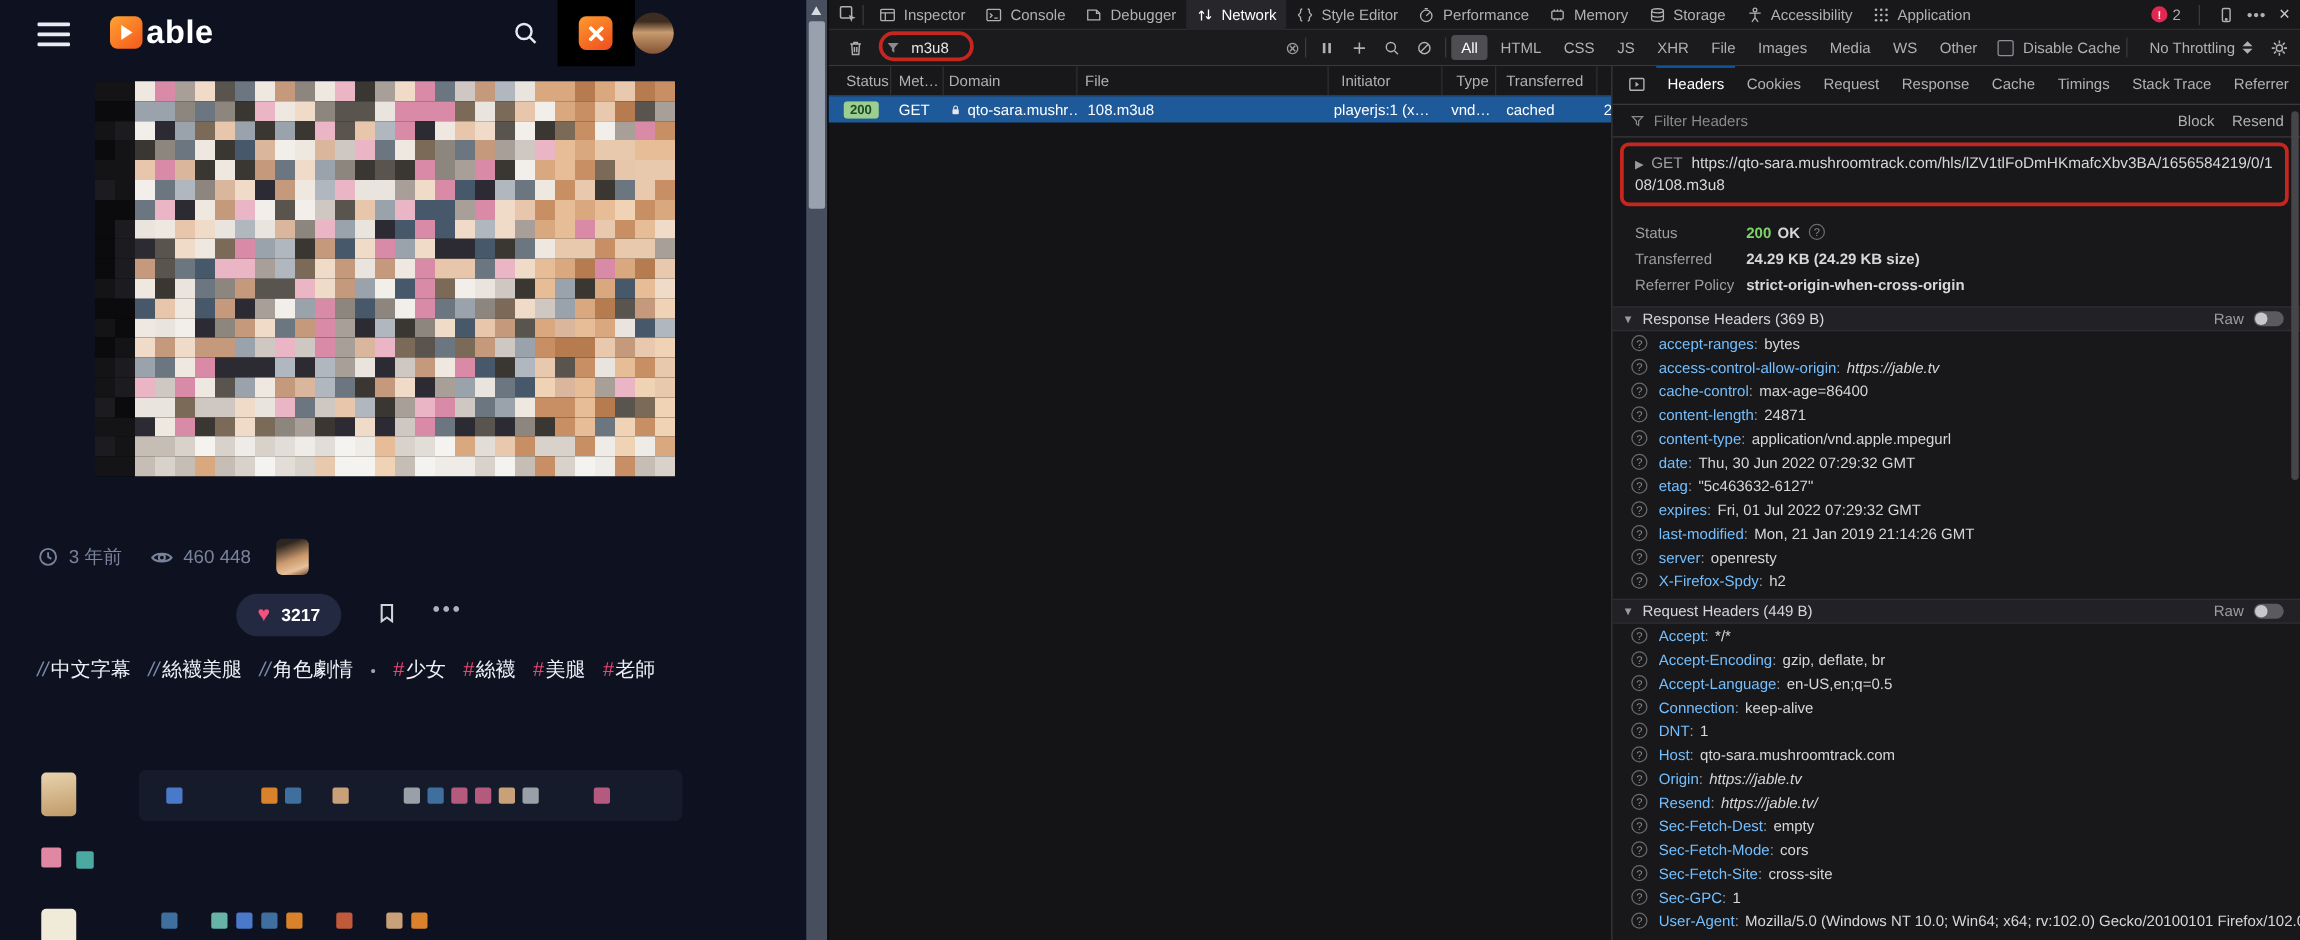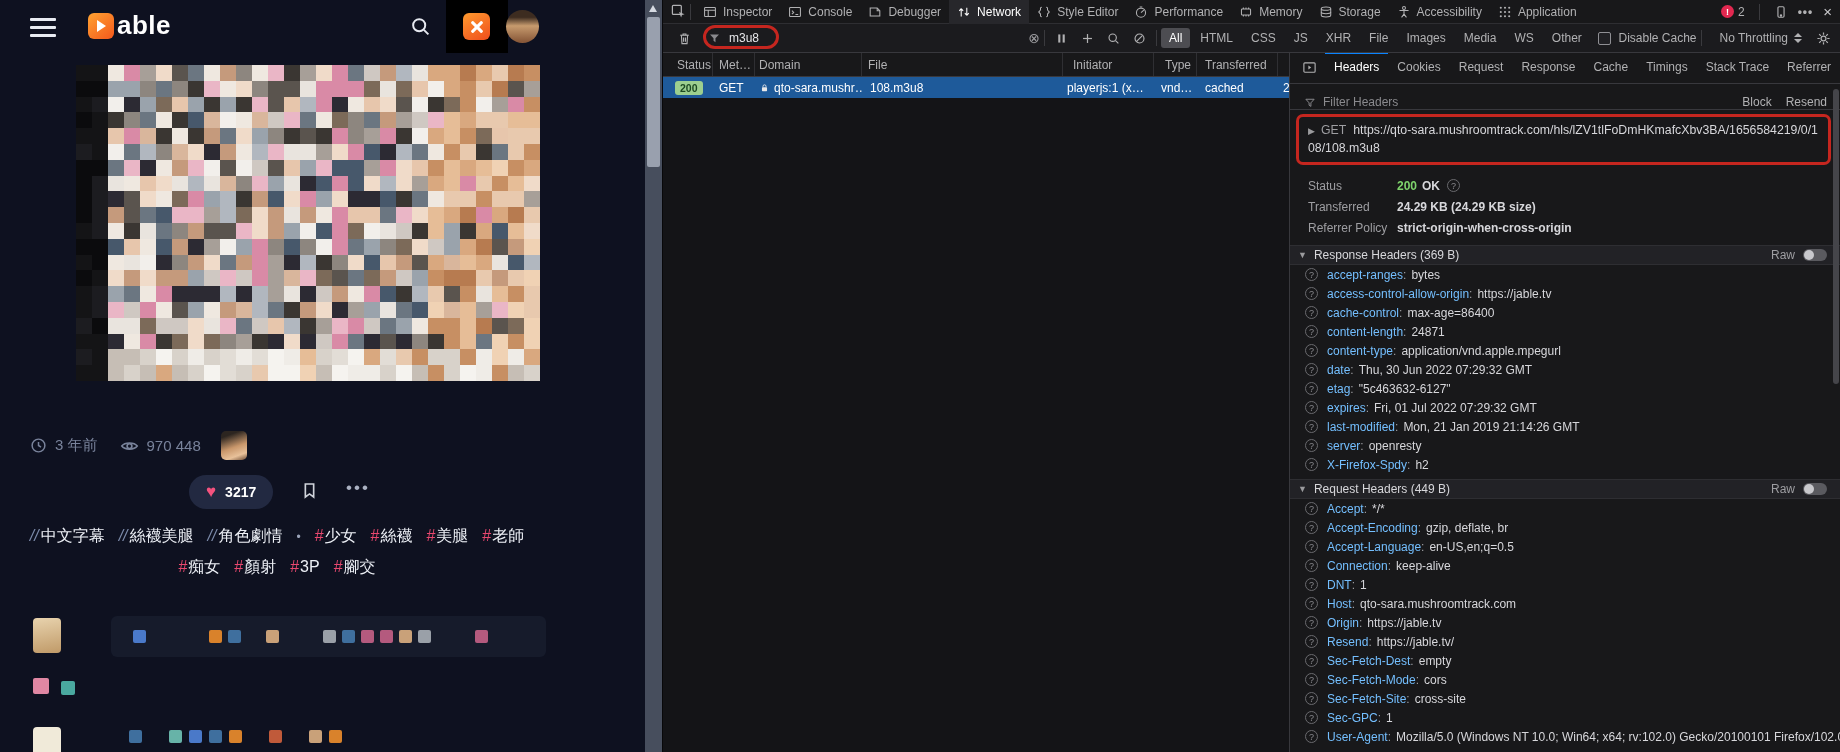--- a/index.html
+++ b/index.html
@@ -87,21 +87,21 @@
 .nr-cell{overflow:hidden;white-space:nowrap;display:flex;align-items:center}
 .badge{background:#9ccf8f;color:#1c4a22;font-weight:700;font-size:10.5px;padding:1px 5px;border-radius:3px}
 #net-row .lock{margin-right:4px;color:#e8e8ea}
 
 #detail{position:absolute;left:626px;top:53px;width:552px;bottom:0;background:#18181a;border-left:1px solid #38383d;overflow:hidden}
 #d-tabs{height:31px;border-bottom:1px solid #38383d;display:flex;align-items:flex-end;white-space:nowrap;overflow:hidden}
 #d-tabs .d-tab{padding:8px 9px 9px;cursor:pointer;position:relative}
 #d-tabs .d-tab.active{color:#fff}
 #d-tabs .d-tab.active:before{content:"";position:absolute;left:0;top:0;right:0;height:2px;background:#0a84ff}
 #d-panel-ic{padding:0 8px 8px 12px;color:#b1b1b3}
-#d-filter{height:26px;border-bottom:1px solid #38383d;display:flex;align-items:flex-end;color:#8a8a8e}
+#d-filter{height:26px;border-bottom:1px solid #38383d;display:flex;align-items:center;color:#8a8a8e}
 #d-filter .icn{margin:0 7px 0 14px}
 #d-filter .btns{margin-left:auto;display:flex;gap:14px;padding-right:14px;color:#b1b1b3}
 #d-filter .btns span{cursor:pointer}
 #url-box{margin:4px 10px 0 6px;border:3px solid #c5261f;border-radius:7px;padding:5px 8px 5px 9px;line-height:17px;font-size:12.3px;color:#d7d7db}
 #url-box .tri{color:#9b9b9e;font-size:9px;margin-right:6px}
 #url-box .mth{color:#9e9ea2;margin-right:7px}
 #url-box .u{word-break:break-all}
 #summary{padding:10px 0 4px}
 .sum-row{display:flex;padding:0 14px 0 18px;height:21px;align-items:center}
 .sum-lbl{width:89px;color:#9e9ea2;flex:none}
@@ -112,21 +112,21 @@
 .sec-hdr{height:20px;margin-top:3px;background:#222226;border-top:1px solid #2e2e32;border-bottom:1px solid #2e2e32;display:flex;align-items:center;padding:0 14px 0 8px;color:#d7d7db}
 .sec-hdr .tri{color:#9b9b9e;font-size:9px;margin-right:7px}
 .sec-hdr .raw{margin-left:auto;color:#9e9ea2;margin-right:8px}
 .toggle{width:24px;height:12px;border-radius:6px;background:#5a5a5f;position:relative;cursor:pointer}
 .toggle i{position:absolute;left:1px;top:1px;width:10px;height:10px;border-radius:50%;background:#c8c8cc}
 .hdr-row{height:19px;display:flex;align-items:center;padding-left:15px;white-space:nowrap;overflow:hidden}
 .hdr-row .q{margin-right:9px;cursor:pointer}
 .hn{color:#74bfff;cursor:pointer}
 .hc{color:#9e9ea2;margin-right:5px}
 .hv{color:#d7d7db}
-.hv.it{}
+.hv.it{font-style:italic}
 #d-scroll{position:absolute;right:2px;top:36px;width:6px;height:295px;background:#45454a;border-radius:3px}
 
 .anno{position:absolute;border:3px solid #c5261f;pointer-events:none;z-index:50}
 #anno-filter{left:703px;top:25px;width:76px;height:24px;border-radius:13px}
 </style>
 </head>
 <body>
 
 <div id="site">
   <div class="burger">
@@ -743,37 +743,36 @@
         </svg>
     </span>
     <span>3 年前</span>
     <span class="sep"></span>
     <span class="icn">
       <svg width="19" height="19" viewBox="0 0 16 16" fill="none" stroke="currentColor" stroke-width="1.4">
           <path d="M1.5 8.5 C4 5 12 5 14.5 8.5 C12 12 4 12 1.5 8.5 Z"></path>
           <circle cx="8" cy="8.5" r="2"></circle>
         </svg>
     </span>
-    <span>970 448</span>
+    <span>460 448</span>
     <div id="mini-av"></div>
   </div>
 
   <div id="likes">
     <span class="hrt">♥</span>
     <span class="cnt">3217</span>
   </div>
   <span id="bookmark" class="icn">
     <svg width="19" height="19" viewBox="0 0 16 16" fill="none" stroke="currentColor" stroke-width="1.4">
         <path d="M4.5 2.5 h7 V13.5 l-3.5-2.6 -3.5 2.6 z"></path>
       </svg>
   </span>
   <span id="more-dots">•••</span>
 
   <div id="tags1" class="tagrow"><span class="tag"><span class="pfx-cat">//</span><span>中文字幕</span></span><span class="tag"><span class="pfx-cat">//</span><span>絲襪美腿</span></span><span class="tag"><span class="pfx-cat">//</span><span>角色劇情</span></span><span class="tag dot">•</span><span class="tag"><span class="pfx-hash">#</span><span>少女</span></span><span class="tag"><span class="pfx-hash">#</span><span>絲襪</span></span><span class="tag"><span class="pfx-hash">#</span><span>美腿</span></span><span class="tag"><span class="pfx-hash">#</span><span>老師</span></span></div>
-  <div id="tags2" class="tagrow"><span class="tag"><span class="pfx-hash">#</span><span>痴女</span></span><span class="tag"><span class="pfx-hash">#</span><span>顏射</span></span><span class="tag"><span class="pfx-hash">#</span><span>3P</span></span><span class="tag"><span class="pfx-hash">#</span><span>腳交</span></span></div>
 
   <div id="c-av1"></div>
   <div id="c-card">
       <div id="c-row1">
         <span class="sq" style="background: rgb(74, 121, 201);"></span>
         <span class="sq" style="background: transparent;"></span>
         <span class="sq" style="background: transparent;"></span>
         <span class="sq" style="background: transparent;"></span>
         <span class="sq" style="background: rgb(217, 130, 43);"></span>
         <span class="sq" style="background: rgb(63, 111, 158);"></span>

